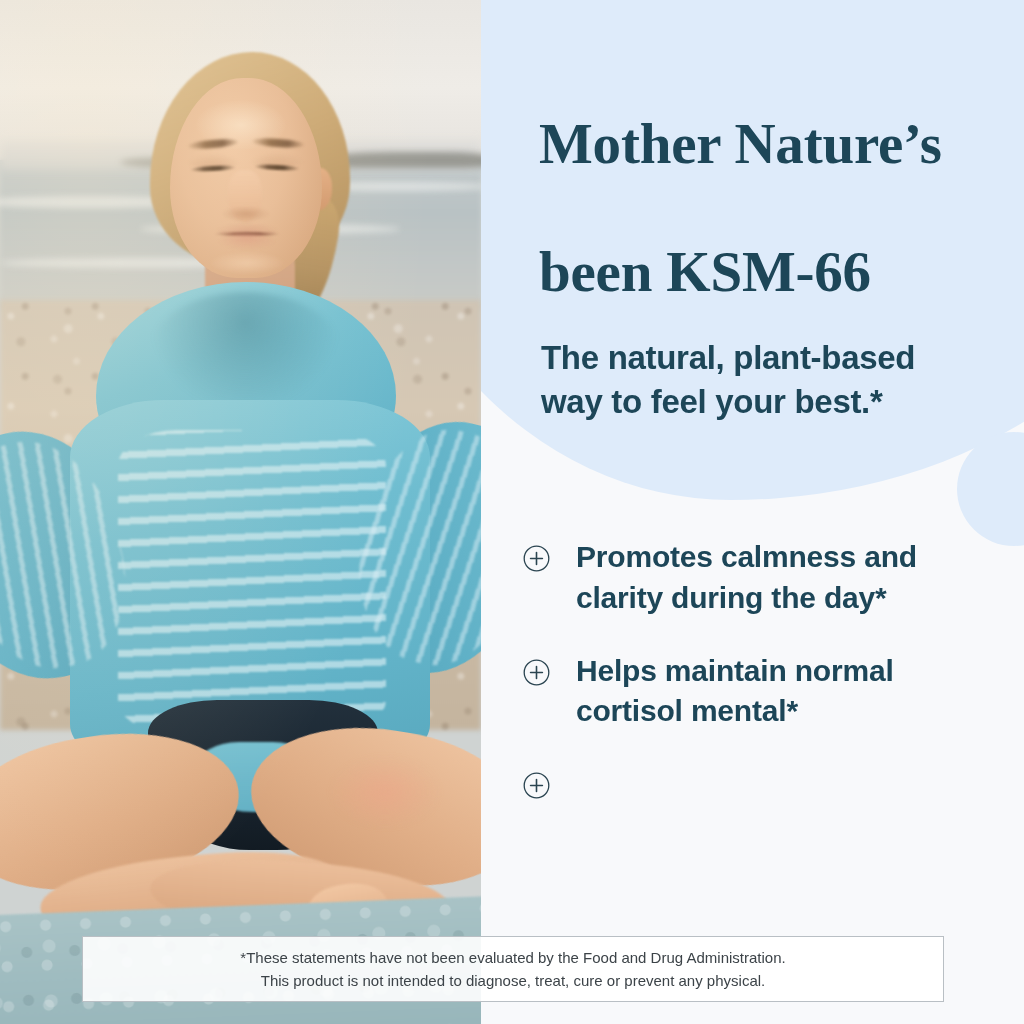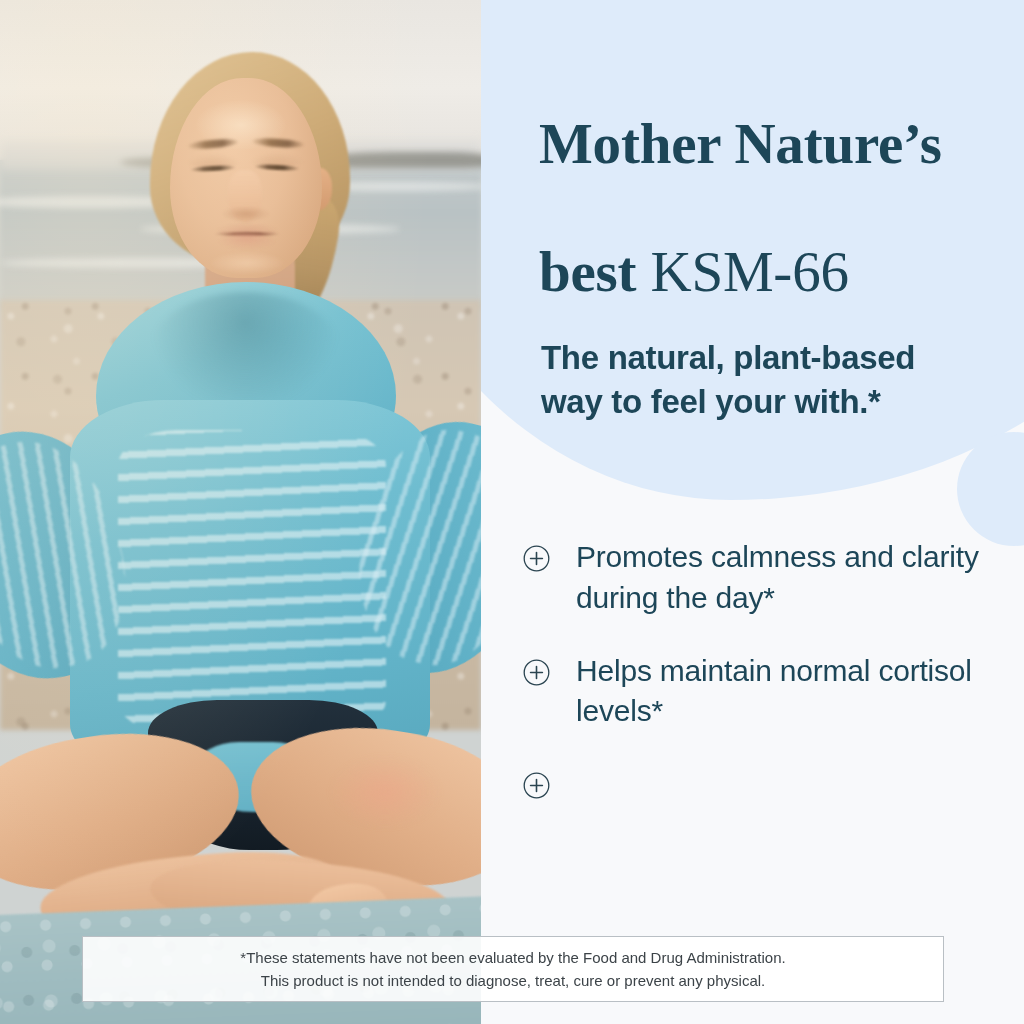--- a/index.html
+++ b/index.html
@@ -363,21 +363,21 @@
   #headline {
     position: absolute;
     left: 58px; top: 74px;
     width: 470px;
     font-family: "Liberation Serif", serif;
     font-size: 57px;
     line-height: 1.12;
     color: #1D4658;
     letter-spacing: -0.2px;
   }
-  #headline .brand { font-weight: 400; }
+  #headline .brand { font-weight: 700; }
 
   
   #sub {
     position: absolute;
     left: 60px; top: 303px;
     width: 430px;
     font-size: 33px;
     line-height: 1.34;
     color: #1D4658;
     letter-spacing: -0.3px;
@@ -387,20 +387,21 @@
   
   #benefits {
     position: absolute;
     left: 42px; top: 537px;
     width: 470px;
   }
   .benefit {
     display: flex;
     align-items: flex-start;
     margin-bottom: 32px;
+    font-weight: bold;
   }
   .bullet-icon {
     flex: 0 0 auto;
     width: 27px; height: 27px;
     margin-top: 8px;
     margin-right: 26px;
   }
   .benefit-text {
     font-size: 30px;
     line-height: 1.36;
@@ -486,42 +487,42 @@
 
     <div class="ph" id="mat"></div>
     <div class="ph" id="mat-tex"></div>
     <div class="ph" id="warm"></div>
   </div>
 
   <div id="right-panel">
     <div id="blob-top"></div>
     <div id="blob-circle"></div>
 
-    <h1 id="headline"><span>Mother Nature’s</span><br><br><span>best </span><span class="brand">KSM-66</span></h1>
-
-    <p id="sub"><span>The natural, plant-based</span><br><span>way to feel your with.*</span></p>
+    <h1 id="headline"><span>Mother Nature’s</span><br><br><span>been </span><span class="brand">KSM-66</span></h1>
+
+    <p id="sub"><span>The natural, plant-based</span><br><span>way to feel your best.*</span></p>
 
     <ul id="benefits" style="list-style:none;margin:0;padding:0;">
       <li class="benefit">
         <span class="bullet-icon">
           <svg viewBox="0 0 27 27" width="27" height="27" aria-hidden="true">
             <circle cx="13.5" cy="13.5" r="12.3" fill="none" stroke="#2a4450" stroke-width="1.3"></circle>
             <path d="M13.5 7.6 V19.4 M7.6 13.5 H19.4" stroke="#2a4450" stroke-width="1.6" stroke-linecap="round"></path>
           </svg>
         </span>
         <span class="benefit-text">Promotes calmness and clarity during the day*</span>
       </li>
       <li class="benefit">
         <span class="bullet-icon">
           <svg viewBox="0 0 27 27" width="27" height="27" aria-hidden="true">
             <circle cx="13.5" cy="13.5" r="12.3" fill="none" stroke="#2a4450" stroke-width="1.3"></circle>
             <path d="M13.5 7.6 V19.4 M7.6 13.5 H19.4" stroke="#2a4450" stroke-width="1.6" stroke-linecap="round"></path>
           </svg>
         </span>
-        <span class="benefit-text">Helps maintain normal cortisol levels*</span>
+        <span class="benefit-text">Helps maintain normal cortisol mental*</span>
       </li>
       <li class="benefit">
         <span class="bullet-icon">
           <svg viewBox="0 0 27 27" width="27" height="27" aria-hidden="true">
             <circle cx="13.5" cy="13.5" r="12.3" fill="none" stroke="#2a4450" stroke-width="1.3"></circle>
             <path d="M13.5 7.6 V19.4 M7.6 13.5 H19.4" stroke="#2a4450" stroke-width="1.6" stroke-linecap="round"></path>
           </svg>
         </span>
       </li>
     </ul>

